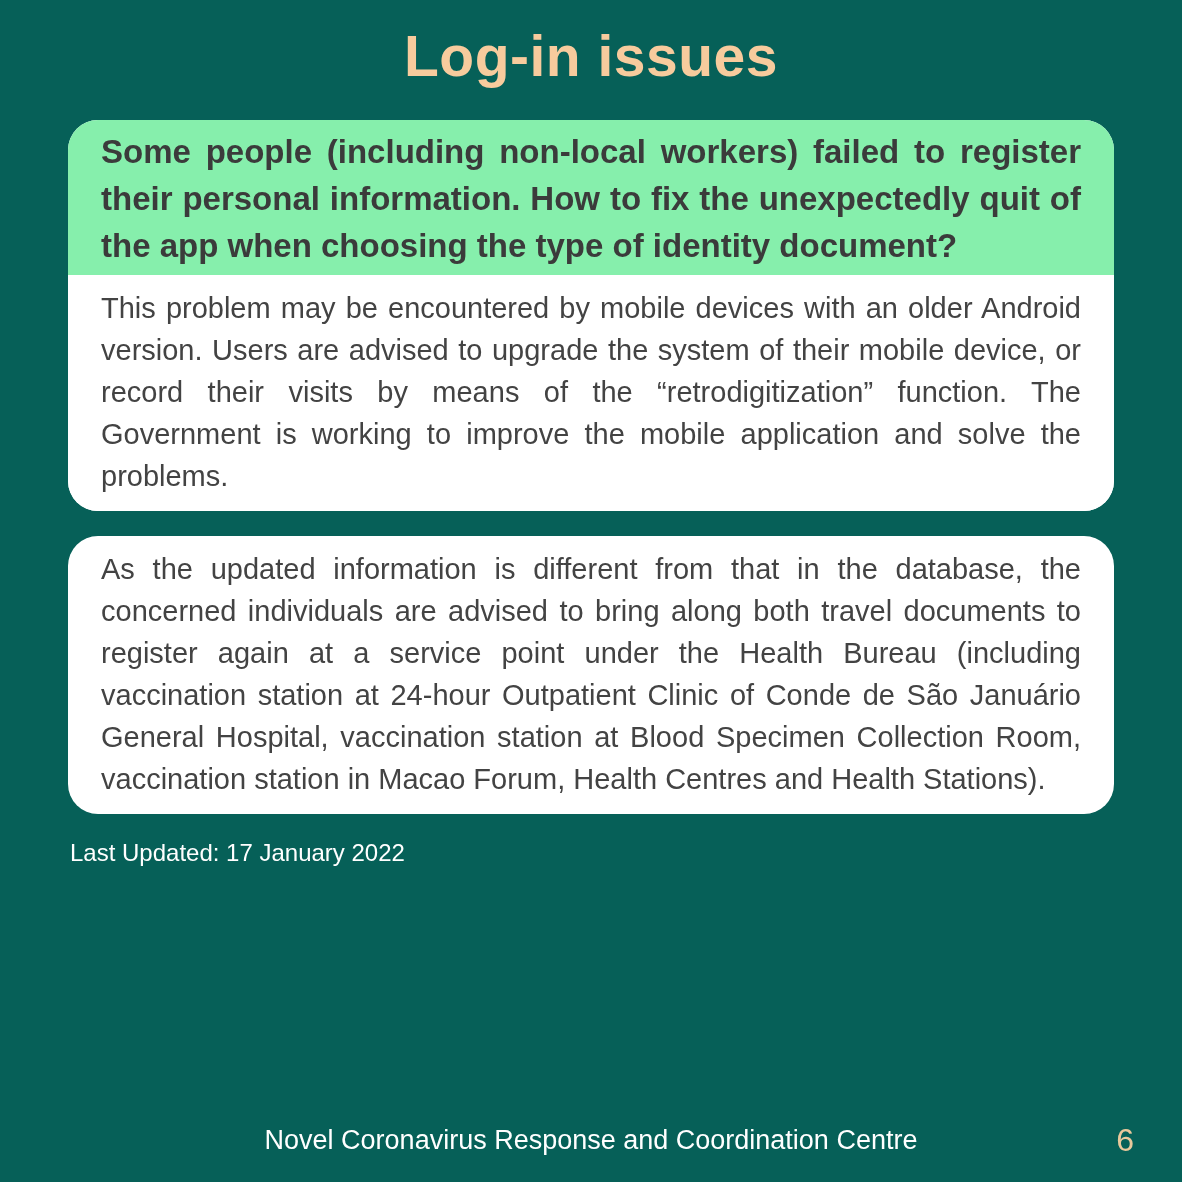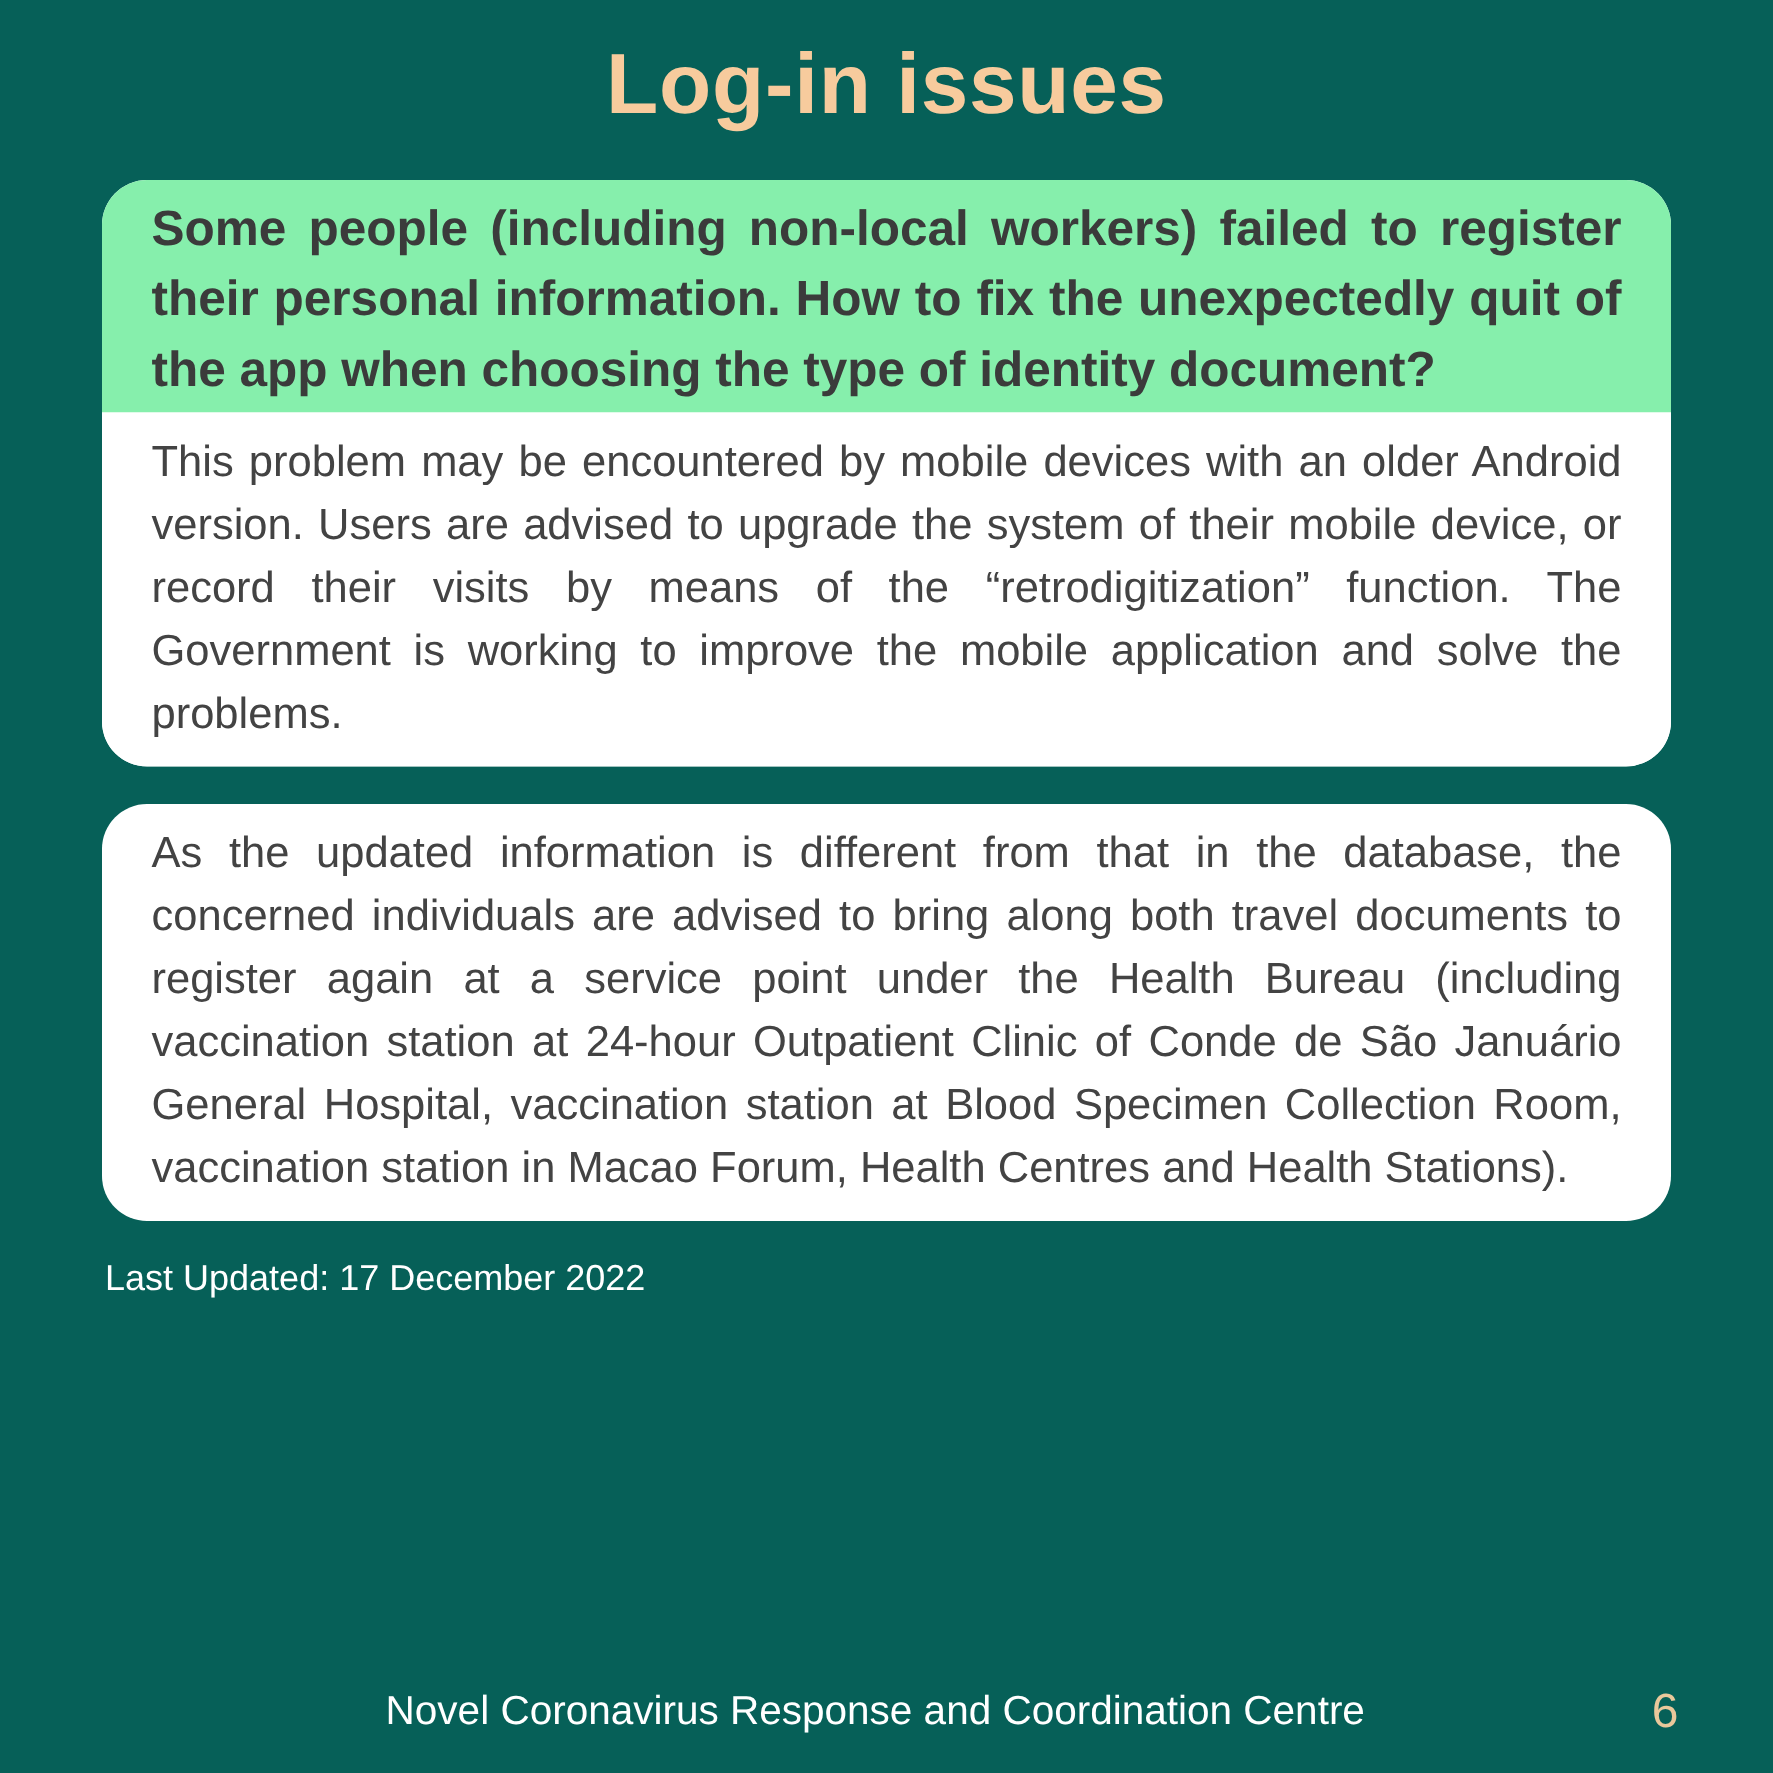--- a/index.html
+++ b/index.html
@@ -55,21 +55,21 @@
     content: "";
   }
   .last-updated {
     margin: 17px 0 0 70px;
     font-size: 24px;
     color: #ffffff;
   }
   .footer-row {
     position: absolute;
     left: 0;
-    right: 15px;
+    right: 0;
     top: 1120px;
     height: 40px;
     text-align: center;
   }
   .footer-centre {
     font-size: 27px;
     color: #ffffff;
     line-height: 40px;
   }
   .page-number {
@@ -92,18 +92,18 @@
     <div class="faq-question">Some people (including non-local workers) failed to register their personal information. How to fix the unexpectedly quit of the app when choosing the type of identity document?</div>
     <div class="faq-answer">This problem may be encountered by mobile devices with an older Android version. Users are advised to upgrade the system of their mobile device, or record their visits by means of the “retrodigitization” function. The Government is working to improve the mobile application and solve the problems.</div>
   </div>
 
   <div class="faq-card">
     <div class="faq-answer">As the updated information is different from that in the database, the concerned individuals are advised to bring along both travel documents to register again at a service point under the Health Bureau (including vaccination station at 24-hour Outpatient Clinic of Conde de São Januário General Hospital, vaccination station at Blood Specimen Collection Room, vaccination station in Macao Forum, Health Centres and Health Stations).</div>
   </div>
 
 </div>
 
-<div class="last-updated">Last Updated: 17 December 2022</div>
+<div class="last-updated">Last Updated: 17 January 2022</div>
 
 <div class="footer-row">
   <span class="footer-centre">Novel Coronavirus Response and Coordination Centre</span>
   <span class="page-number">6</span>
 </div>
 
 </body></html>

